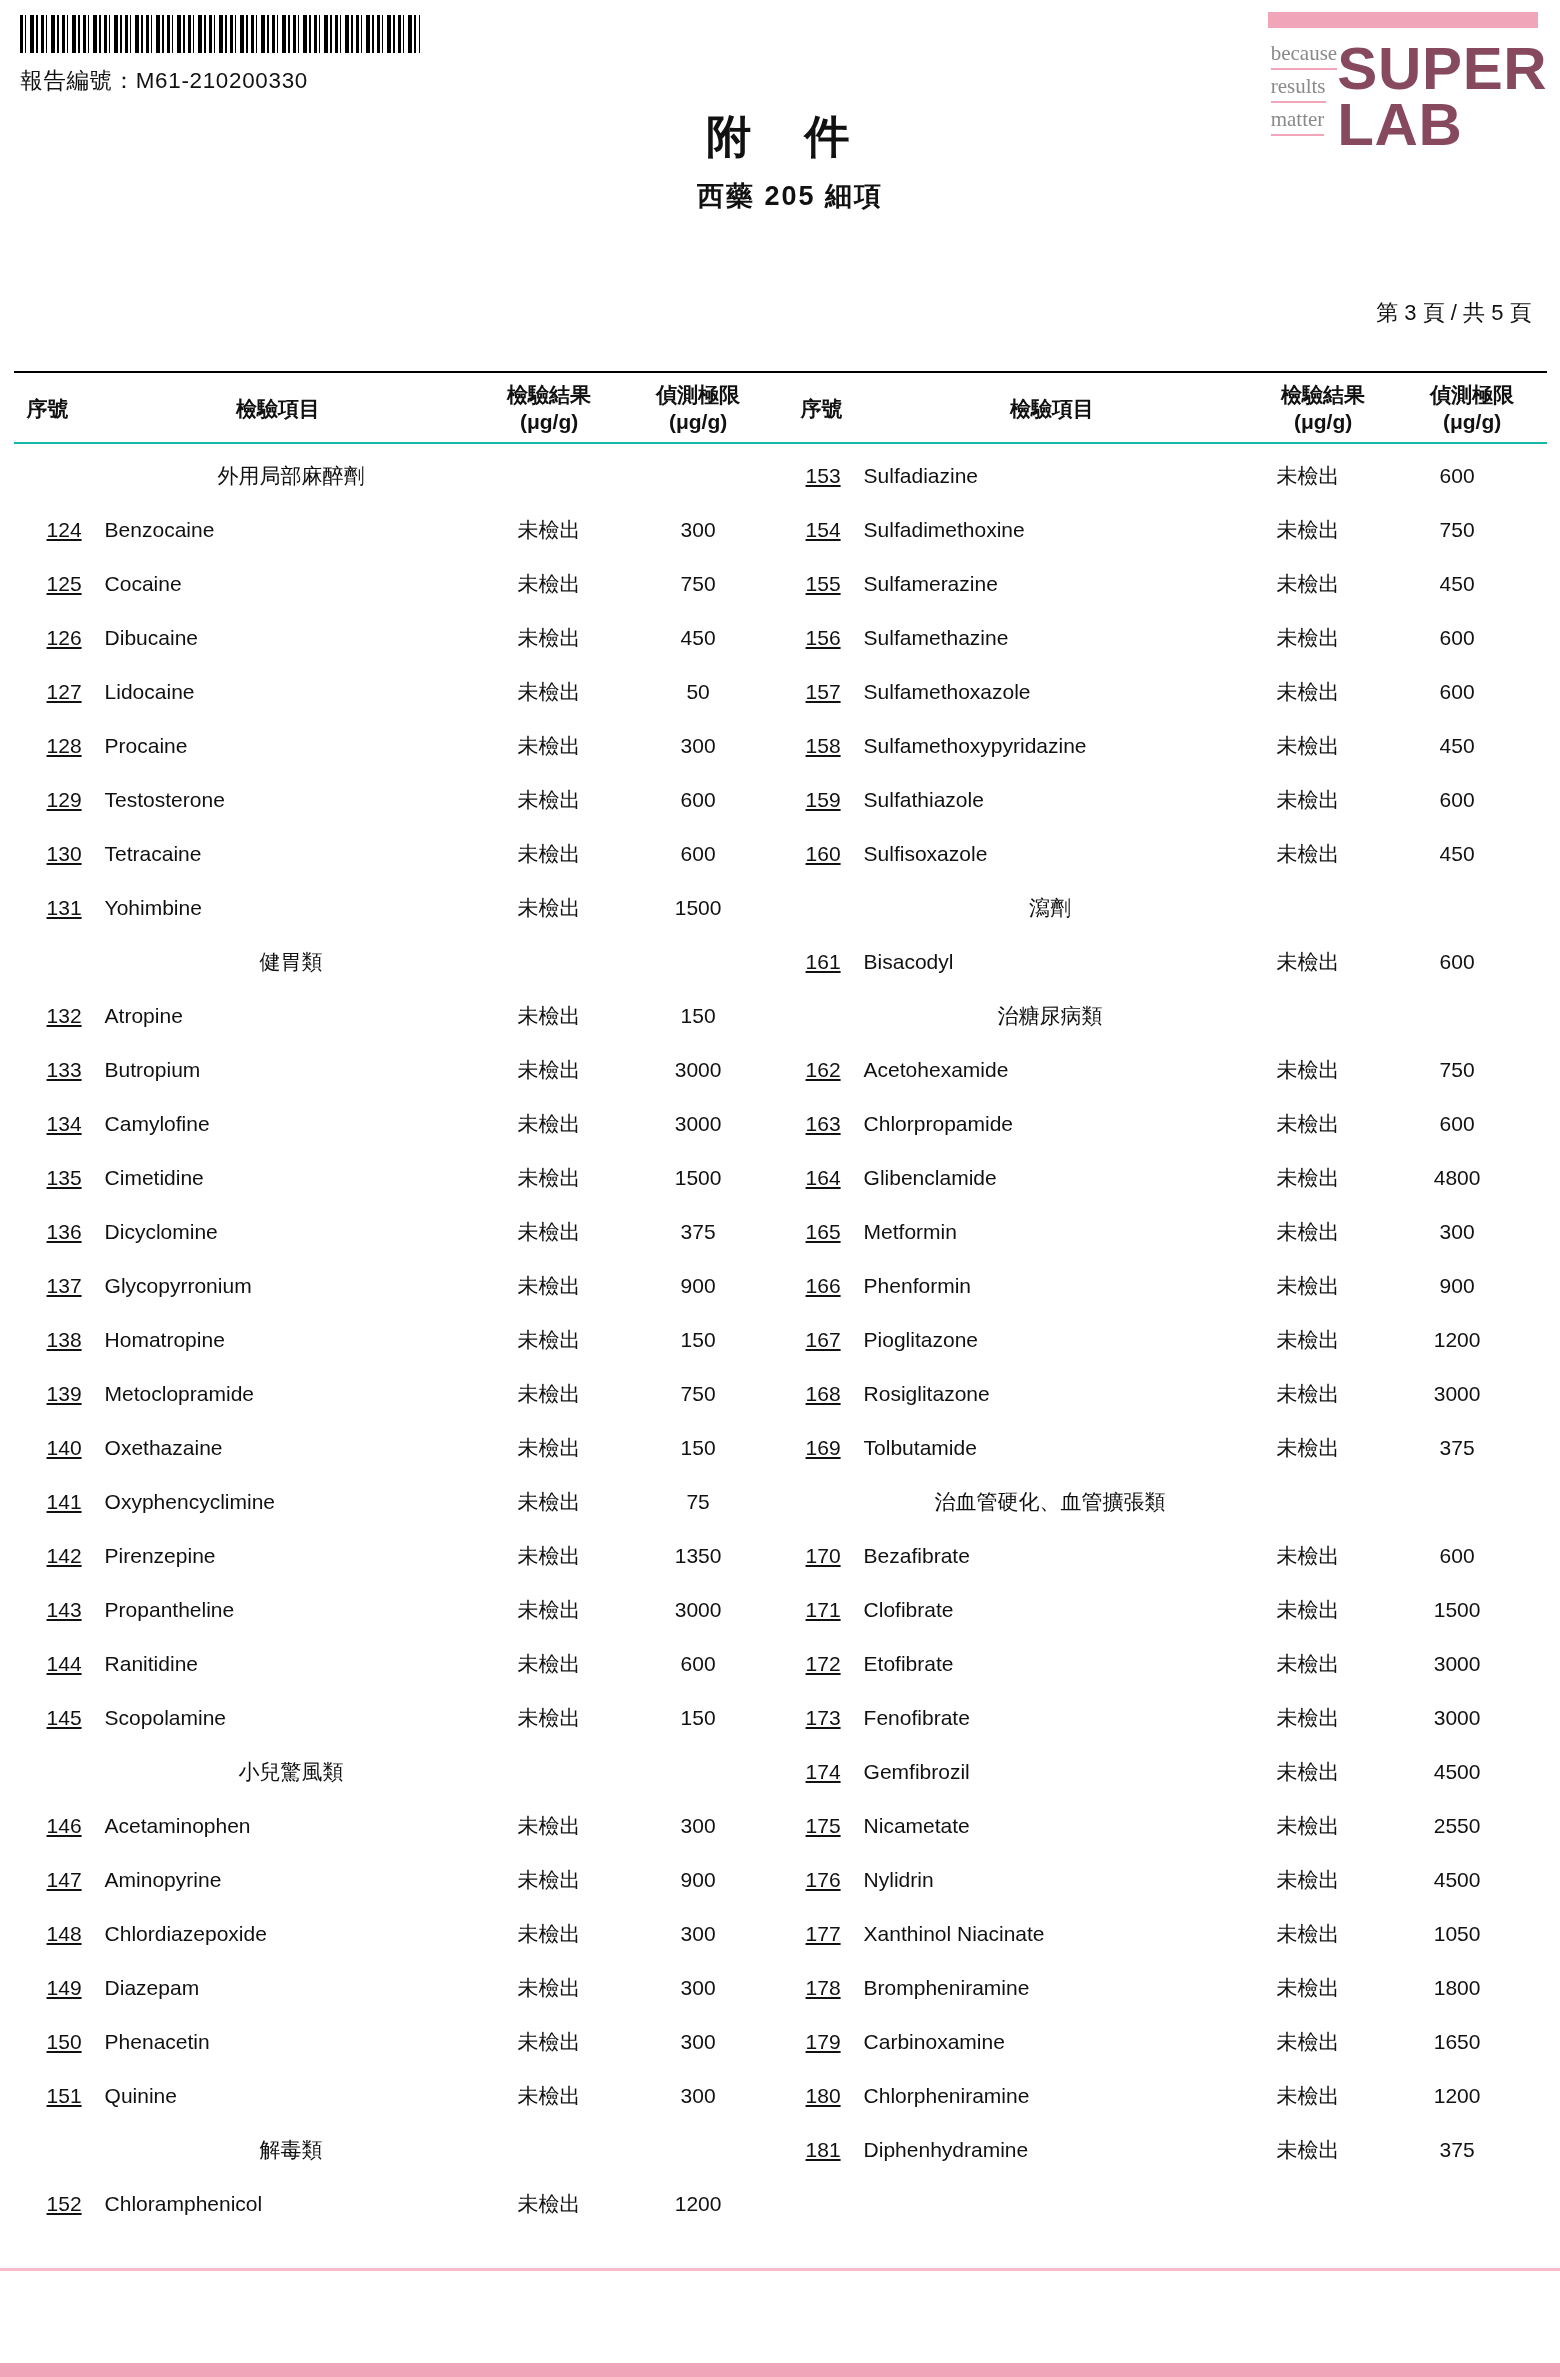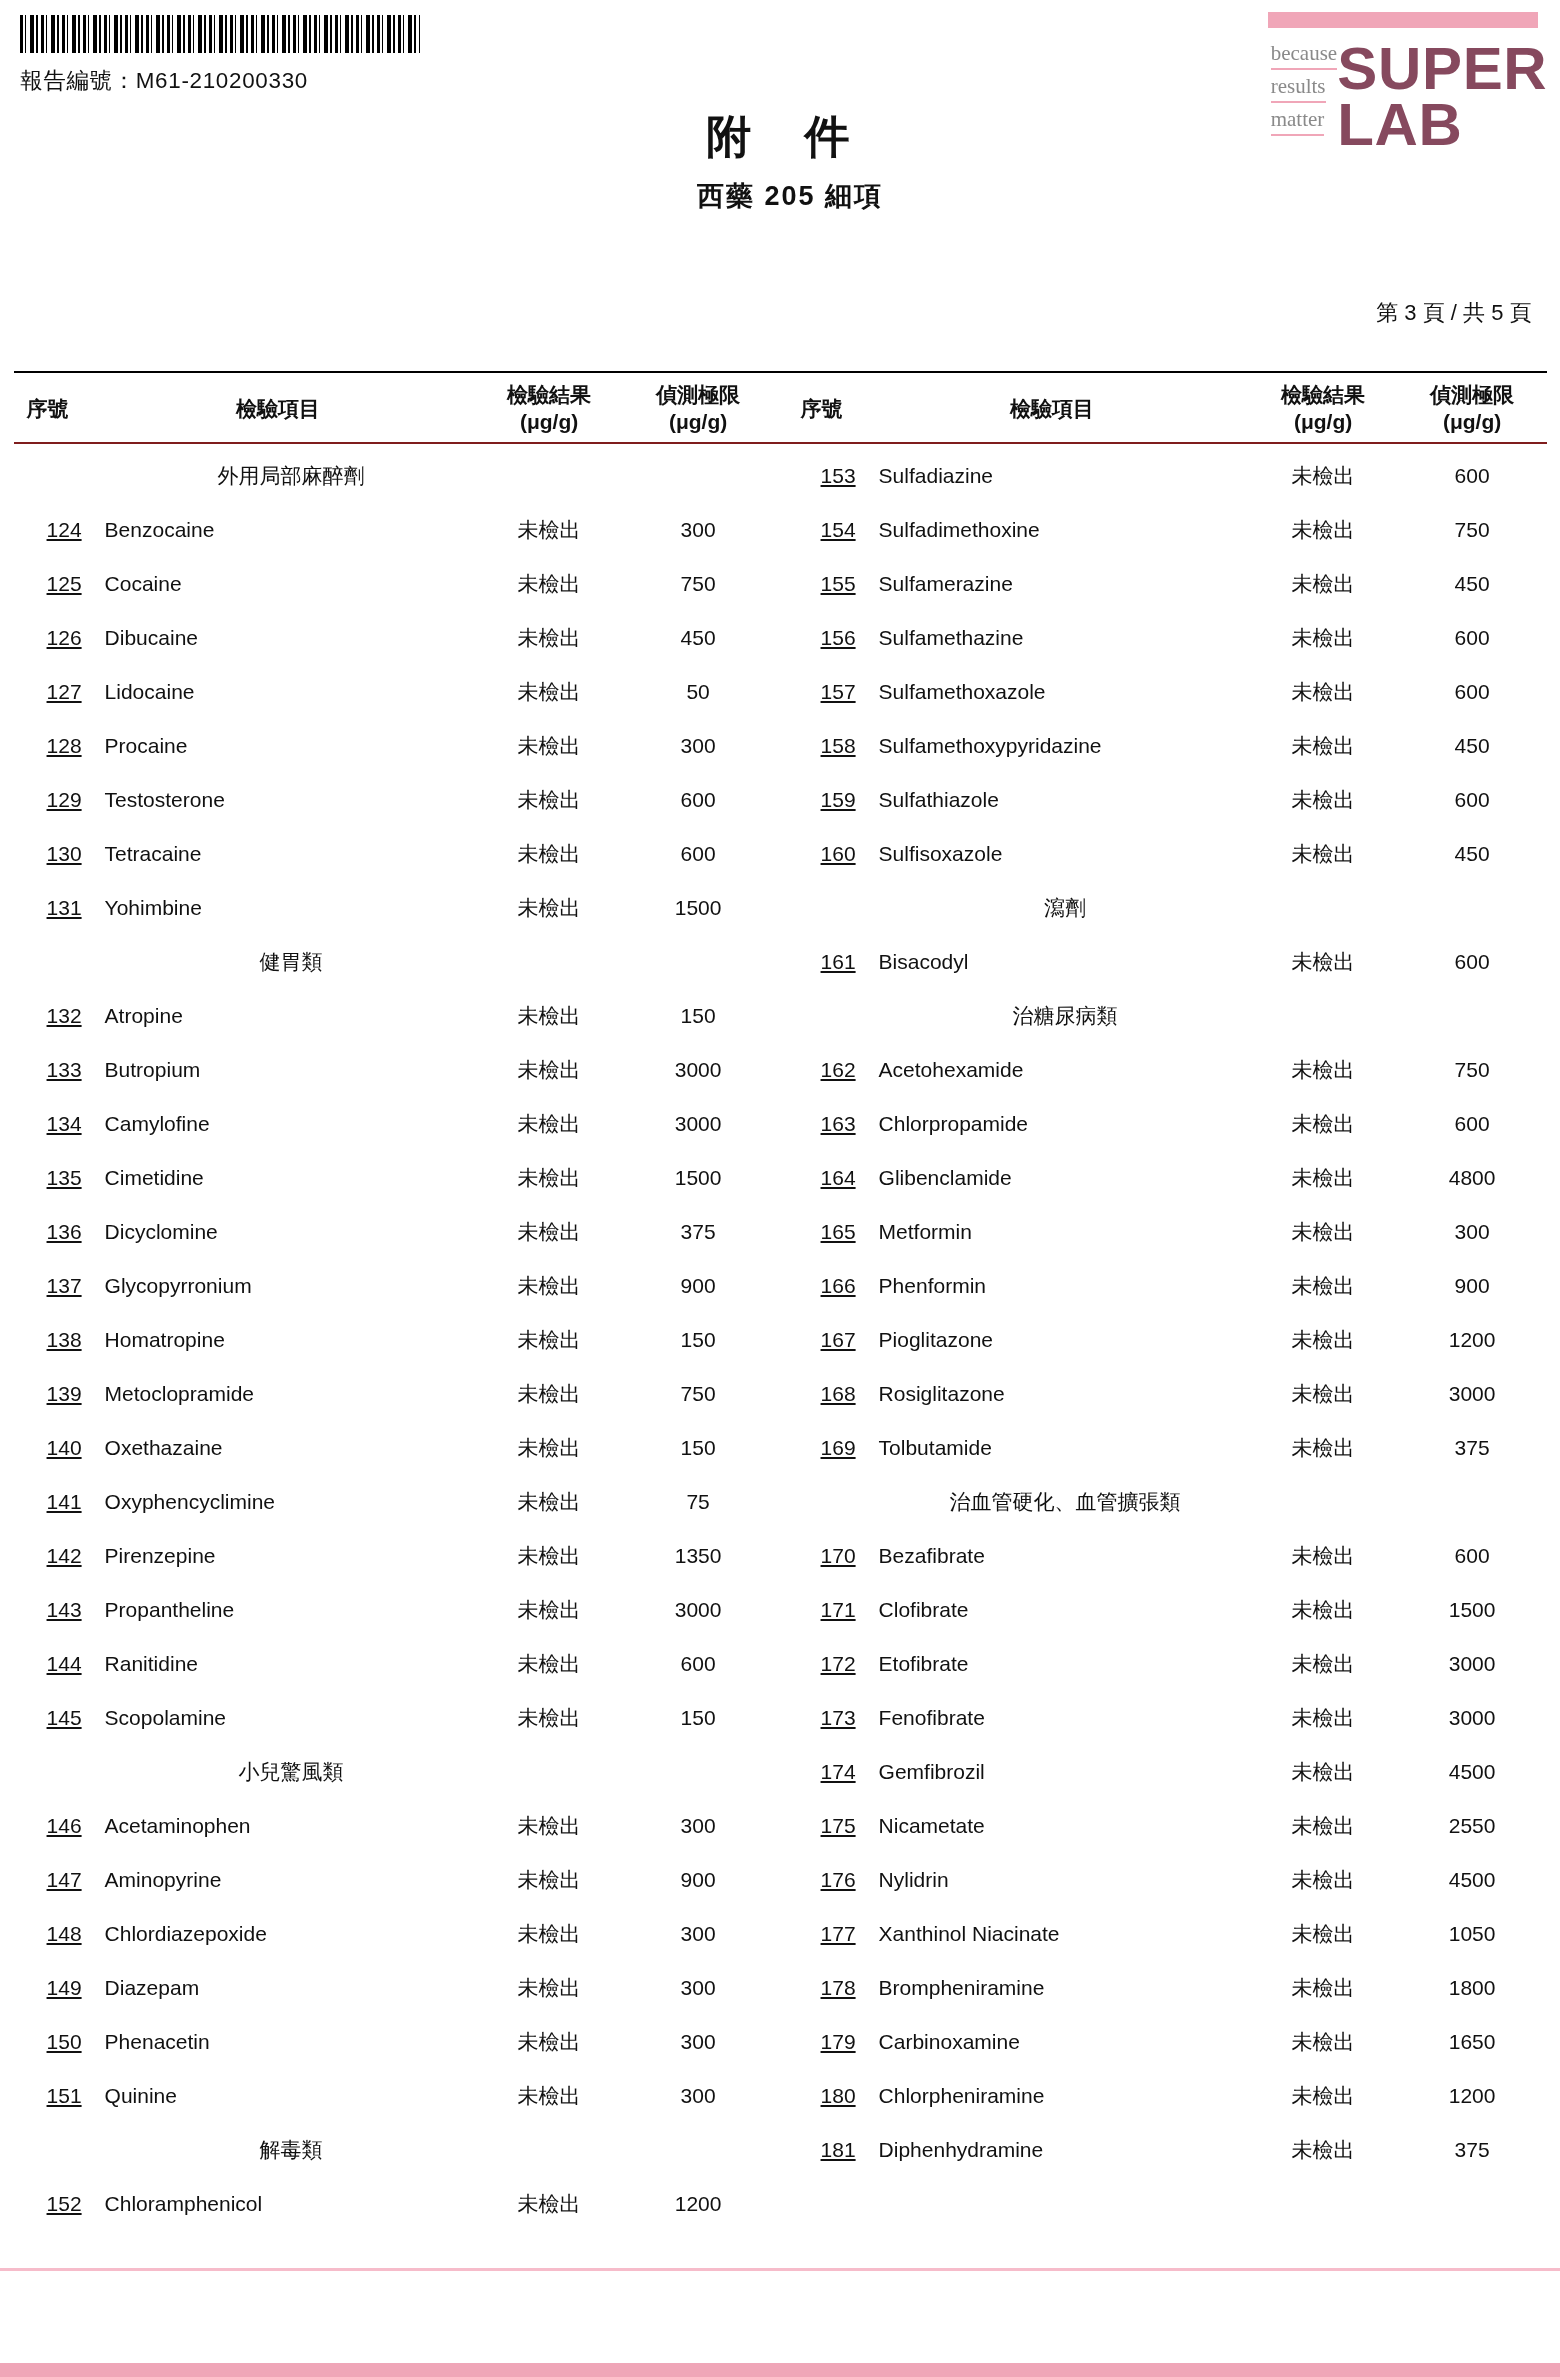--- a/index.html
+++ b/index.html
@@ -50,34 +50,34 @@
     font-size:60px; font-weight:bold; color:#86495e;
     line-height:0.94; letter-spacing:0.7px;
   }
 
   .page-info { position:absolute; top:298px; right:28.5px; font-size:22px; }
 
   
   .table-wrap { position:absolute; top:371px; left:13.6px; width:1533px; }
   .thead {
     display:flex; gap:15px;
-    border-top:2.7px solid #000; border-bottom:2px solid #7f1d1d;
+    border-top:2.7px solid #000; border-bottom:2px solid #14b8a6;
     padding:8.1px 0 6.8px 0;
   }
   .half-head { display:flex; width:759px; }
   .hcell {
     display:flex; flex-direction:column; justify-content:center; align-items:center;
     font-weight:bold; font-size:21px; line-height:1.3;
   }
   .hc-no { width:68px; }
   .hc-name { width:393px; }
   .hc-result { width:149px; }
   .hc-limit { width:149px; }
 
-  .columns { display:flex; gap:15px; margin-top:4.1px; }
+  .columns { display:flex; margin-top:4.1px; }
   .col { width:759px; }
 
   .data-row { display:flex; align-items:center; height:54px; font-size:21px; }
   .cell-no { width:68px; text-align:right;text-decoration:underline; }
   .cell-name { width:393px; padding-left:23px; box-sizing:border-box; }
   .cell-result { width:149px; text-align:center; }
   .cell-limit { width:149px; text-align:center; }
 
   .category-row { display:flex; align-items:center; height:54px; font-size:21px; }
   .category-label { display:block; margin-left:81px; width:393px; text-align:center; }

